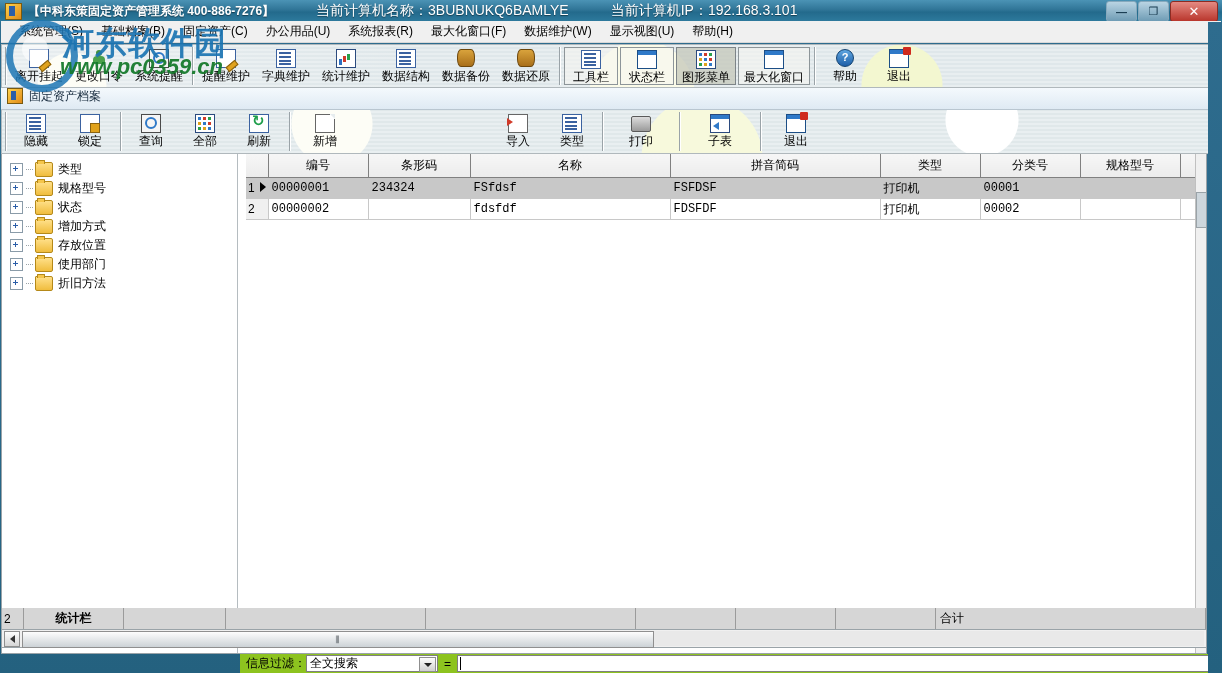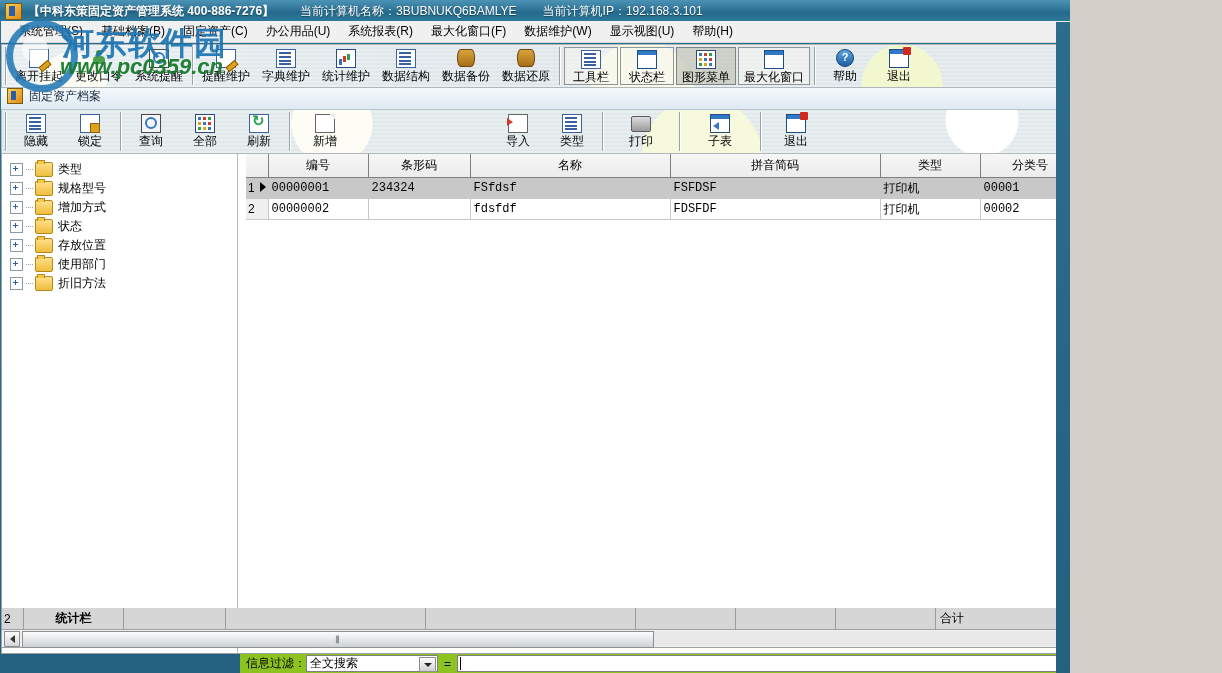--- a/index.html
+++ b/index.html
@@ -3,35 +3,35 @@
 <meta charset="utf-8">
 <style>
   html,body{margin:0;padding:0;}
   body{
     width:1222px;height:673px;overflow:hidden;
     font-family:"Liberation Sans","DejaVu Sans",sans-serif;
     font-size:12px;
     background:#d4d0c8;
     -webkit-font-smoothing:none;
   }
-  .app{position:relative;width:1070px;height:673px;overflow:hidden;
+  .app{position:relative;width:1222px;height:673px;overflow:hidden;
        background:linear-gradient(180deg,#2e6c8e 0%,#2b6c8f 40%,#24617f 100%);}
 
   
   .titlebar{position:absolute;left:0;top:0;width:1222px;height:22px;
     background:linear-gradient(180deg,#4b93b5 0%,#2f7496 45%,#236a8c 55%,#2e7b9e 100%);
     display:flex;align-items:center;overflow:hidden;}
   .titlebar .appicon{width:15px;height:15px;margin-left:5px;margin-right:6px;
     background:linear-gradient(135deg,#ffd34d,#e08a18);border:1px solid #7a5a10;
     position:relative;flex:0 0 auto;}
   .titlebar .appicon:after{content:"";position:absolute;left:3px;top:2px;width:6px;height:10px;
     background:#2b5ea8;}
   .titlebar .ttxt{color:#ffffff;font-size:12px;font-weight:bold;white-space:nowrap;
     text-shadow:0 1px 1px rgba(0,0,0,.45);}
-  .titlebar .tsub{color:#ffffff;font-size:12px;white-space:nowrap;margin-left:26px;
+  .titlebar .tsub{color:#ffffff;font-size:14px;white-space:nowrap;margin-left:42px;
     text-shadow:0 1px 1px rgba(0,0,0,.45);text-align:center;}
   .wbtns{position:absolute;right:4px;top:1px;display:flex;gap:1px;}
   .wbtn{width:29px;height:19px;border:1px solid #86a9bd;border-radius:3px;
     background:linear-gradient(180deg,#b9d4e3,#6f9cb5);display:flex;align-items:center;
     justify-content:center;color:#16384d;font-size:11px;font-weight:bold;cursor:default;}
   .wbtn.close{width:46px;background:linear-gradient(180deg,#e58a82,#b9362c);
     border:1px solid #8d2b22;color:#fff;font-size:13px;}
 
   
   .menubar{position:absolute;left:1px;top:21px;width:1220px;height:22px;
@@ -461,27 +461,27 @@
       <div class="tnode">
         <span class="tplus"></span>
           <span class="tdots"></span>
         <span class="tfolder"></span>
         <span class="tlabel">规格型号</span>
       </div>
       <div class="tnode">
         <span class="tplus"></span>
           <span class="tdots"></span>
         <span class="tfolder"></span>
-        <span class="tlabel">增加方式</span>
+        <span class="tlabel">状态</span>
       </div>
       <div class="tnode">
         <span class="tplus"></span>
           <span class="tdots"></span>
         <span class="tfolder"></span>
-        <span class="tlabel">状态</span>
+        <span class="tlabel">增加方式</span>
       </div>
       <div class="tnode">
         <span class="tplus"></span>
           <span class="tdots"></span>
         <span class="tfolder"></span>
         <span class="tlabel">存放位置</span>
       </div>
       <div class="tnode">
         <span class="tplus"></span>
           <span class="tdots"></span>

